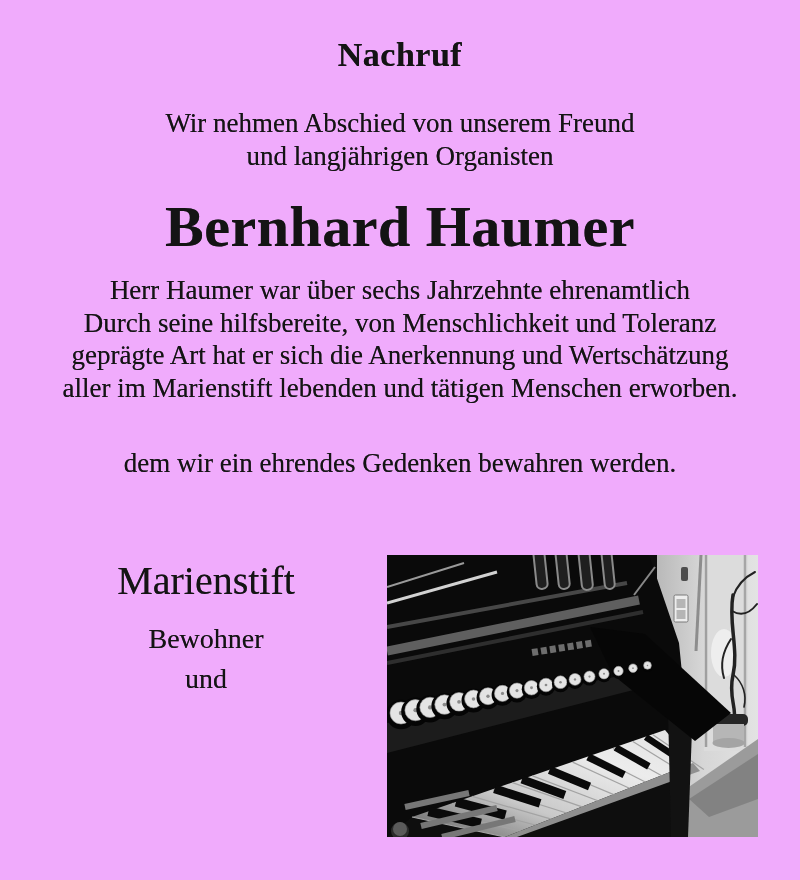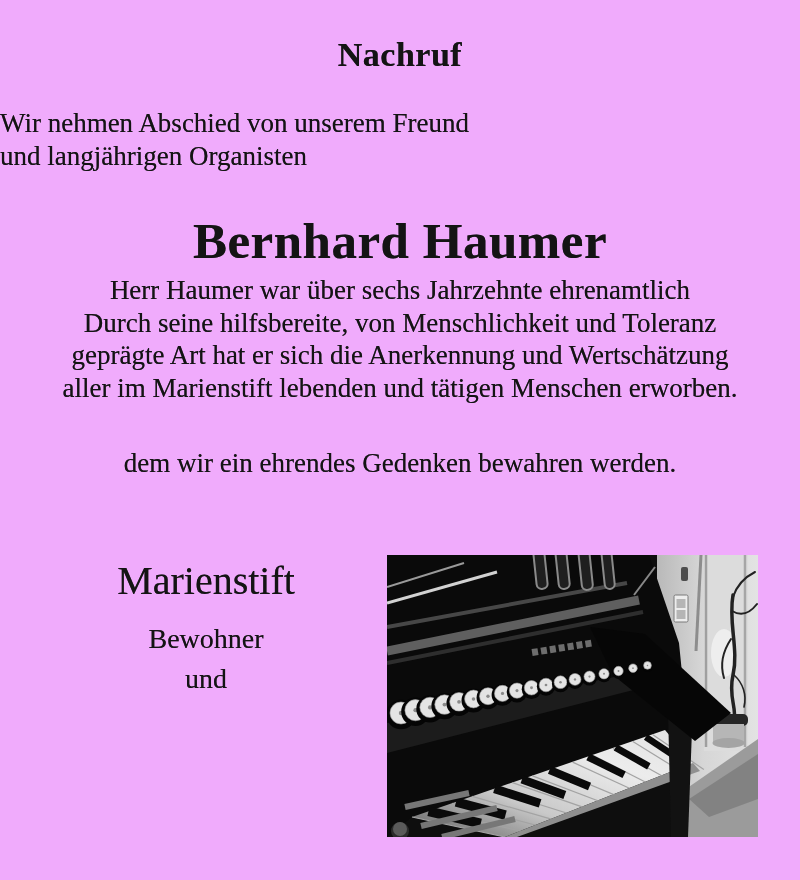--- a/index.html
+++ b/index.html
@@ -11,25 +11,25 @@
     color:#141414;
     overflow:hidden;
     text-shadow:0 0 0.6px rgba(20,20,20,0.65); 
   }
   .title{
     position:absolute;top:36px;left:0;right:0;
     text-align:center;font-size:34px;font-weight:bold;letter-spacing:0.5px;
   }
   .intro{
     position:absolute;top:107px;left:0;right:0;
-    text-align:left;font-size:27px;line-height:33px;
+    text-align:center;font-size:27px;line-height:33px;
   }
   .name{
     position:absolute;top:193px;left:0;right:0;
-    text-align:center;font-size:51px;font-weight:bold;letter-spacing:0.5px;margin-top:19px;
+    text-align:center;font-size:58px;font-weight:bold;letter-spacing:0.5px;
   }
   .tribute{
     position:absolute;top:274px;left:18px;right:18px;
     text-align:center;font-size:27px;line-height:32.5px;
   }
   .mourning{
     position:absolute;top:447px;left:18px;right:18px;
     text-align:center;font-size:27px;line-height:32.5px;
   }
   .signature{

